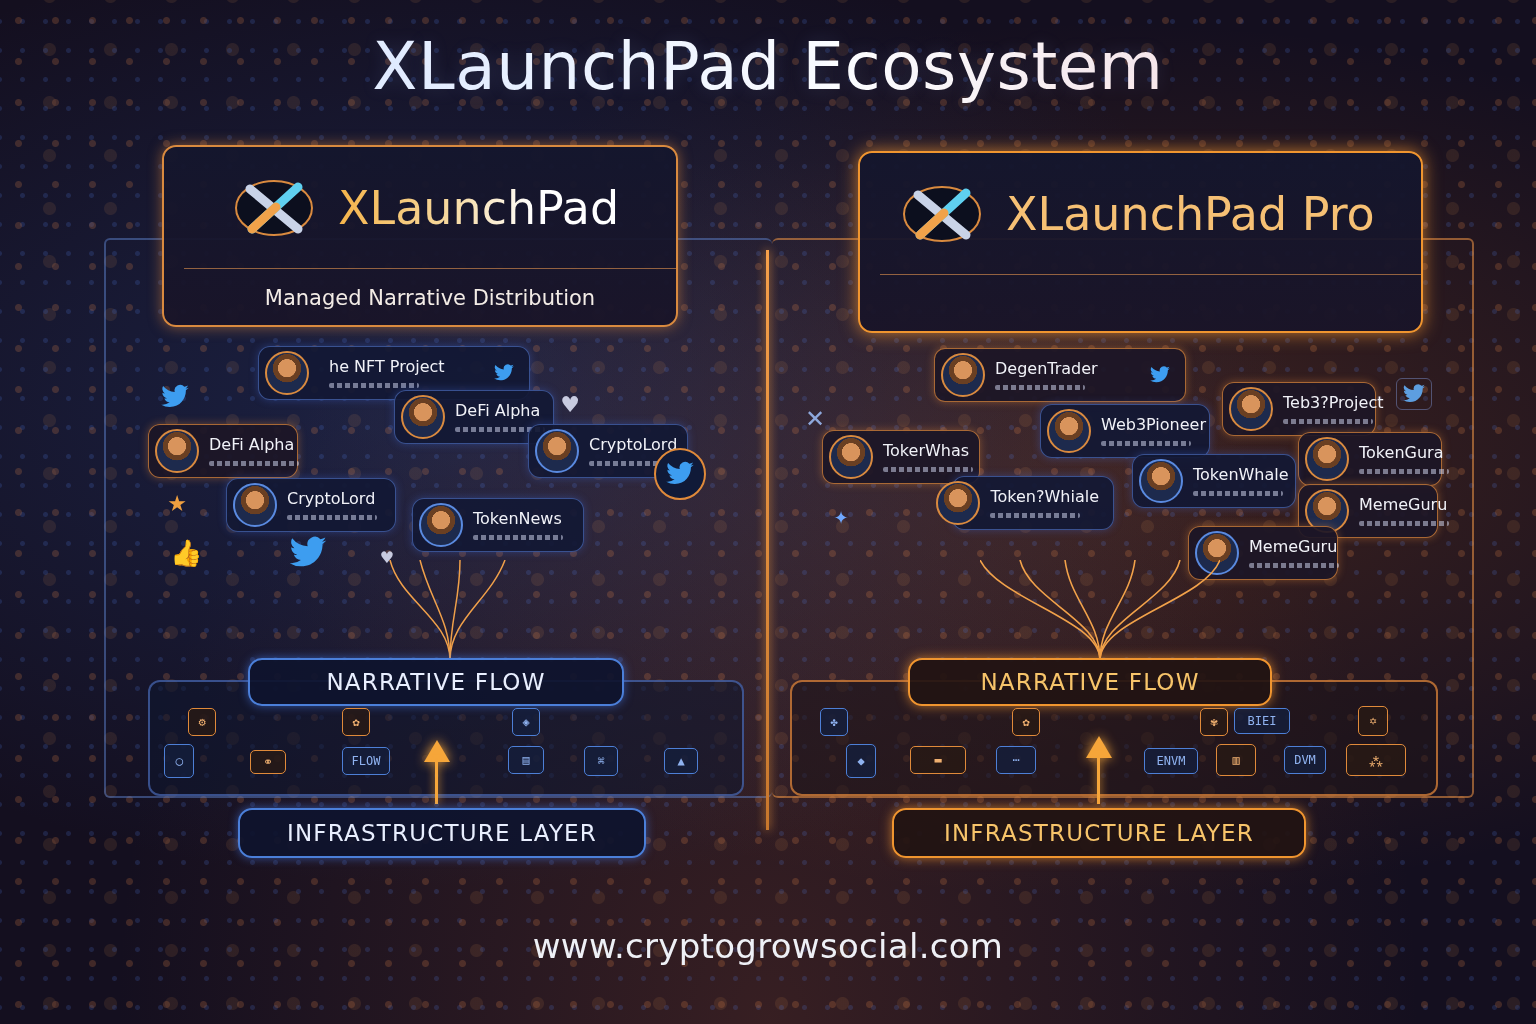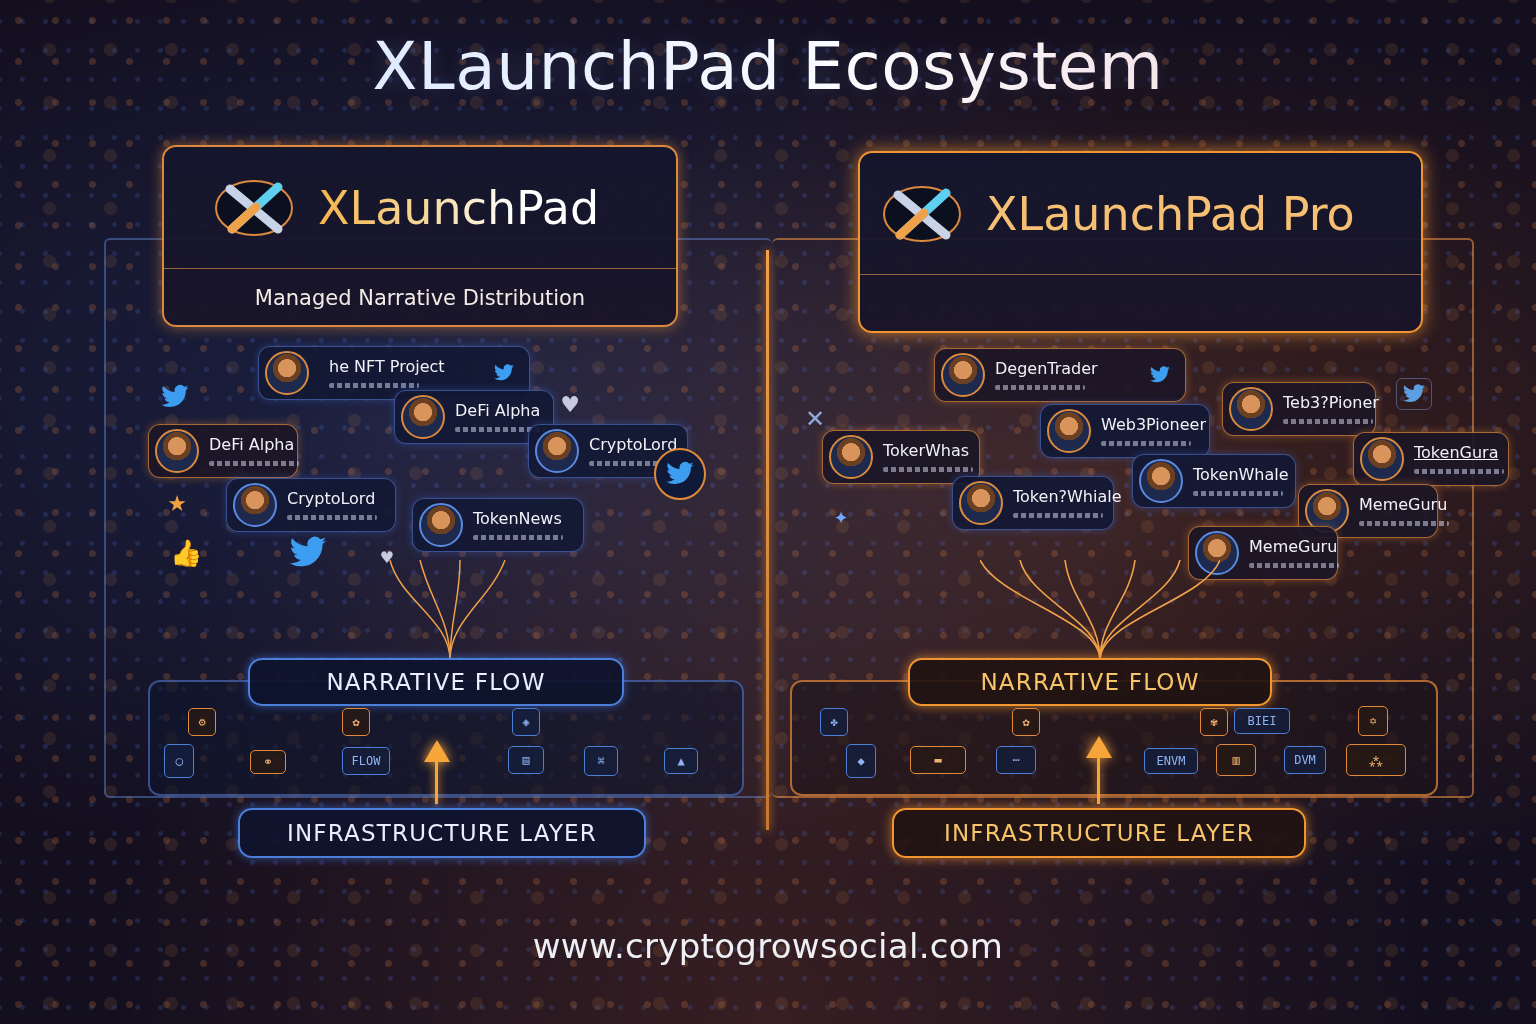--- a/index.html
+++ b/index.html
@@ -34,20 +34,21 @@
   }
   .divider-line { position:absolute; left:766px; top:250px; width:3px; height:580px;
     background:linear-gradient(#f6a04a, #c7772c); box-shadow:0 0 10px #f39a3d; }
   .side-frame { position:absolute; border:2px solid; border-radius:6px; }
   .left-frame { left:104px; top:238px; width:668px; height:560px; border-color:rgba(100,140,220,0.45); border-right:none; }
   .right-frame { left:772px; top:238px; width:702px; height:560px; border-color:rgba(240,150,70,0.55); border-left:none; }
 
   .header-card {
     position:absolute; border-radius:14px; overflow:hidden;
     background: linear-gradient(180deg, rgba(20,22,45,0.95), rgba(25,20,40,0.95));
+    padding-left: 20px;
   }
   .header-card.left { left:162px; top:145px; width:516px; height:182px; border:2px solid #d98a3f; box-shadow:0 0 14px rgba(230,140,60,0.55); }
   .header-card.right { left:858px; top:151px; width:565px; height:182px; border:2px solid #f0952f; box-shadow:0 0 18px rgba(245,150,50,0.75); }
   .header-top { height:122px; display:flex; align-items:center; padding-left:48px; gap:22px; border-bottom:1px solid rgba(230,150,80,0.6); }
   .header-card.right .header-top { padding-left:20px; }
   .logo { width:84px; height:62px; position:relative; }
   .brand-name { font-size:46px; font-weight:400; }
   .header-card.left .brand-name { background:linear-gradient(90deg,#f5b44a 0%, #f6d9a0 40%, #ffffff 70%); -webkit-background-clip:text; background-clip:text; -webkit-text-fill-color:transparent; }
   .header-card.right .brand-name { color:#f6c074; }
   .header-sub { height:58px; display:flex; align-items:center; justify-content:center; font-size:21px; }
@@ -192,21 +193,21 @@
 <div class="deco" style="left:376px;top:546px;width:22px;height:22px;color:#c8cbe0;font-size:16px;">♥</div>
 <div class="deco" style="left:162px;top:488px;width:30px;height:30px;color:#f0a040;font-size:22px;">★</div>
 
 <svg class="flow-lines" style="left:380px;top:560px;width:140px;height:100px;" viewBox="0 0 140 100">
   <path d="M70 100 C70 60 20 40 10 0" stroke="#f0a04a" stroke-width="1.5" fill="none"></path>
   <path d="M70 100 C70 60 50 40 40 0" stroke="#f0a04a" stroke-width="1.5" fill="none"></path>
   <path d="M70 100 C70 60 80 40 80 0" stroke="#f0a04a" stroke-width="1.5" fill="none"></path>
   <path d="M70 100 C70 60 110 40 125 0" stroke="#f0a04a" stroke-width="1.5" fill="none"></path>
 </svg>
 
-<div class="profile orange" style="left:934px;top:348px;width:252px;">
+<div class="profile orange" style="left:934px;top:348px;width:252px;border-radius:11px;">
   <div class="avatar"></div>
   <div class="p-text">
       <span class="p-name">DegenTrader</span>
       <span class="p-meta"></span>
     </div>
   <svg class="tw" viewBox="0 0 24 20">
       <path d="M23 2.5c-.8.4-1.7.6-2.6.7.9-.6 1.6-1.4 2-2.5-.9.5-1.9.9-2.9 1.1A4.5 4.5 0 0 0 11.8 6 12.8 12.8 0 0 1 2.5 1.2a4.5 4.5 0 0 0 1.4 6c-.7 0-1.4-.2-2-.6 0 2.2 1.5 4 3.6 4.4-.7.2-1.4.2-2 .1.6 1.8 2.2 3.1 4.2 3.1A9 9 0 0 1 1 16.1 12.8 12.8 0 0 0 7.9 18c8.3 0 12.8-6.9 12.8-12.8v-.6c.9-.6 1.6-1.4 2.3-2.1z" fill="#3d9df0"></path>
     </svg>
 </div>
 <div class="profile orange" style="left:822px;top:430px;width:158px;">
@@ -219,39 +220,39 @@
 <div class="profile" style="left:1040px;top:404px;width:170px;">
   <div class="avatar"></div>
   <div class="p-text">
       <span class="p-name">Web3Pioneer</span>
       <span class="p-meta"></span>
     </div>
 </div>
 <div class="profile orange" style="left:1222px;top:382px;width:154px;">
   <div class="avatar"></div>
   <div class="p-text">
-      <span class="p-name">Teb3?Pioner</span>
-      <span class="p-meta"></span>
-    </div>
-</div>
-<div class="profile orange" style="left:1353px;top:432px;width:156px;text-decoration:underline;">
+      <span class="p-name">Teb3?Project</span>
+      <span class="p-meta"></span>
+    </div>
+</div>
+<div class="profile orange" style="left:1298px;top:432px;width:144px;">
   <div class="avatar"></div>
   <div class="p-text">
       <span class="p-name">TokenGura</span>
       <span class="p-meta"></span>
     </div>
 </div>
 <div class="profile" style="left:1132px;top:454px;width:164px;">
   <div class="avatar blue"></div>
   <div class="p-text">
       <span class="p-name">TokenWhale</span>
       <span class="p-meta"></span>
     </div>
 </div>
-<div class="profile" style="left:952px;top:476px;width:162px;">
+<div class="profile" style="left:952px;top:476px;width:162px;justify-content:flex-end;">
   <div class="avatar"></div>
   <div class="p-text">
       <span class="p-name">Token?Whiale</span>
       <span class="p-meta"></span>
     </div>
 </div>
 <div class="profile orange" style="left:1298px;top:484px;width:140px;">
   <div class="avatar"></div>
   <div class="p-text">
       <span class="p-name">MemeGuru</span>

